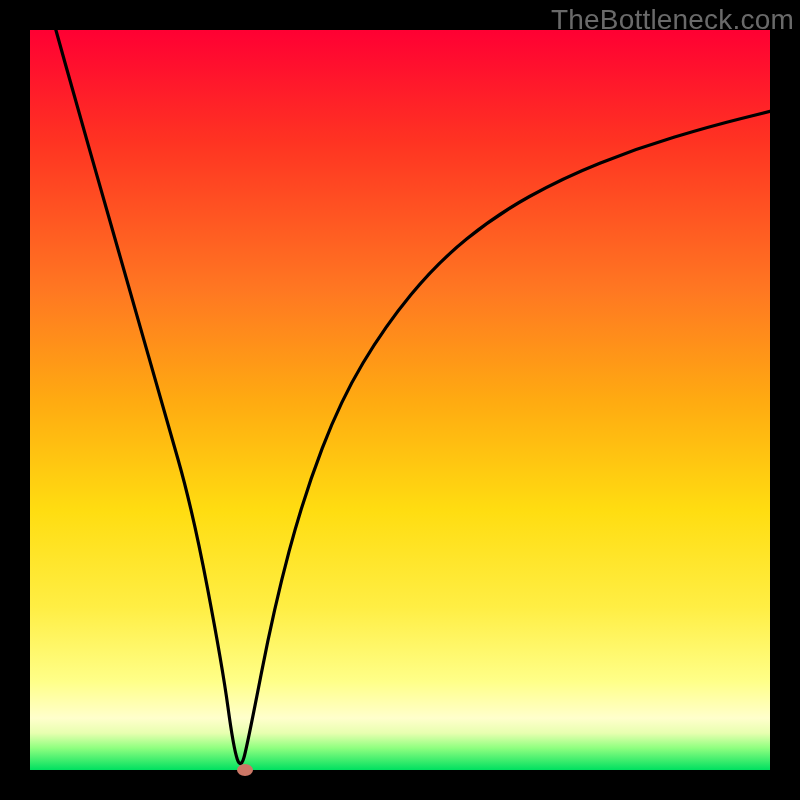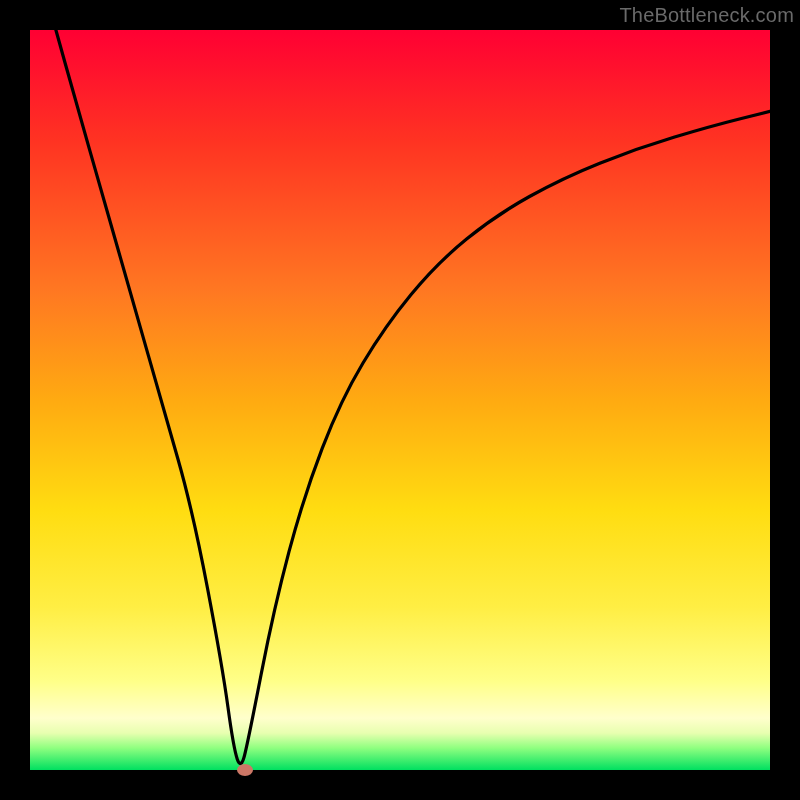--- a/index.html
+++ b/index.html
@@ -36,21 +36,21 @@
       #e8ffb0 95%,
       #90ff80 97%,
       #00e060 100%
     );
   }
   .watermark {
     position: absolute;
     right: 6px;
     top: 4px;
     color: #6a6a6a;
-    font-size: 20px;
+    font-size: 28px;
     font-weight: 500;
     letter-spacing: 0.2px;
   }
   .curve {
     position: absolute;
     left: 0;
     top: 0;
     width: 740px;
     height: 740px;
     pointer-events: none;

